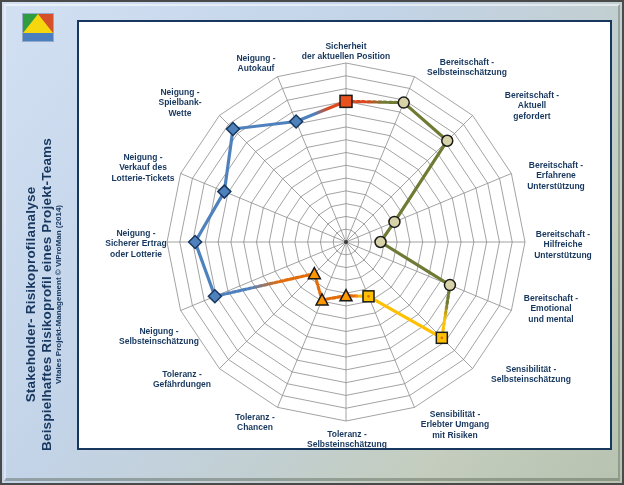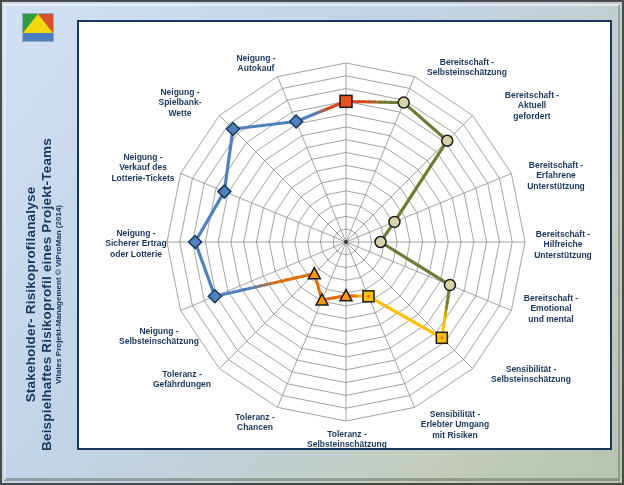--- a/index.html
+++ b/index.html
@@ -148,20 +148,21 @@
           <circle cx="289.50725272924393" cy="274.33731479069957" r="1.3" fill="#E36C0A"></circle>
           <path d="M267,267.7 L273,278.8 L261,278.8 Z" fill="#FF9800" stroke="#1A1A1A" stroke-width="1.5"></path>
           <path d="M243.02488296232713,271.8810527118321 L249.02488296232713,282.98105271183215 L237.02488296232713,282.98105271183215 Z" fill="#FF9800" stroke="#1A1A1A" stroke-width="1.5"></path>
           <path d="M235.356971541902,245.643028458098 L241.356971541902,256.743028458098 L229.356971541902,256.743028458098 Z" fill="#FF9800" stroke="#1A1A1A" stroke-width="1.5"></path>
           <path d="M135.88169691809463,267.8109794118713 L142.38169691809463,274.3109794118713 L135.88169691809463,280.8109794118713 L129.38169691809463,274.3109794118713 Z" fill="#4F81BD" stroke="#17375E" stroke-width="1.5"></path>
           <path d="M116.12857142857143,213.50000000000003 L122.62857142857143,220.00000000000003 L116.12857142857143,226.50000000000003 L109.62857142857143,220.00000000000003 Z" fill="#4F81BD" stroke="#17375E" stroke-width="1.5"></path>
           <path d="M145.3316647077815,163.10332541060598 L151.8316647077815,169.60332541060598 L145.3316647077815,176.10332541060598 L138.8316647077815,169.60332541060598 Z" fill="#4F81BD" stroke="#17375E" stroke-width="1.5"></path>
           <path d="M153.9891840782214,100.48918407822144 L160.4891840782214,106.98918407822144 L153.9891840782214,113.48918407822144 L147.4891840782214,106.98918407822144 Z" fill="#4F81BD" stroke="#17375E" stroke-width="1.5"></path>
           <path d="M217.09261351341559,93.01291068149237 L223.59261351341559,99.51291068149237 L217.09261351341559,106.01291068149237 L210.59261351341559,99.51291068149237 Z" fill="#4F81BD" stroke="#17375E" stroke-width="1.5"></path>
         </svg>
+        <div class="axis-label" style="left: 267px; top: 29px;">Sicherheit<br>der aktuellen Position</div>
         <div class="axis-label" style="left: 388px; top: 45px;">Bereitschaft -<br>Selbsteinschätzung</div>
         <div class="axis-label" style="left: 453px; top: 84px;">Bereitschaft -<br>Aktuell<br>gefordert</div>
         <div class="axis-label" style="left: 477px; top: 154px;">Bereitschaft -<br>Erfahrene<br>Unterstützung</div>
         <div class="axis-label" style="left: 484px; top: 223px;">Bereitschaft -<br>Hilfreiche<br>Unterstützung</div>
         <div class="axis-label" style="left: 472px; top: 287px;">Bereitschaft -<br>Emotional<br>und mental</div>
         <div class="axis-label" style="left: 452px; top: 352px;">Sensibilität -<br>Selbsteinschätzung</div>
         <div class="axis-label" style="left: 376px; top: 403px;">Sensibilität -<br>Erlebter Umgang<br>mit Risiken</div>
         <div class="axis-label" style="left: 268px; top: 417px;">Toleranz -<br>Selbsteinschätzung</div>
         <div class="axis-label" style="left: 176px; top: 400px;">Toleranz -<br>Chancen</div>
         <div class="axis-label" style="left: 103px; top: 357px;">Toleranz -<br>Gefährdungen</div>

